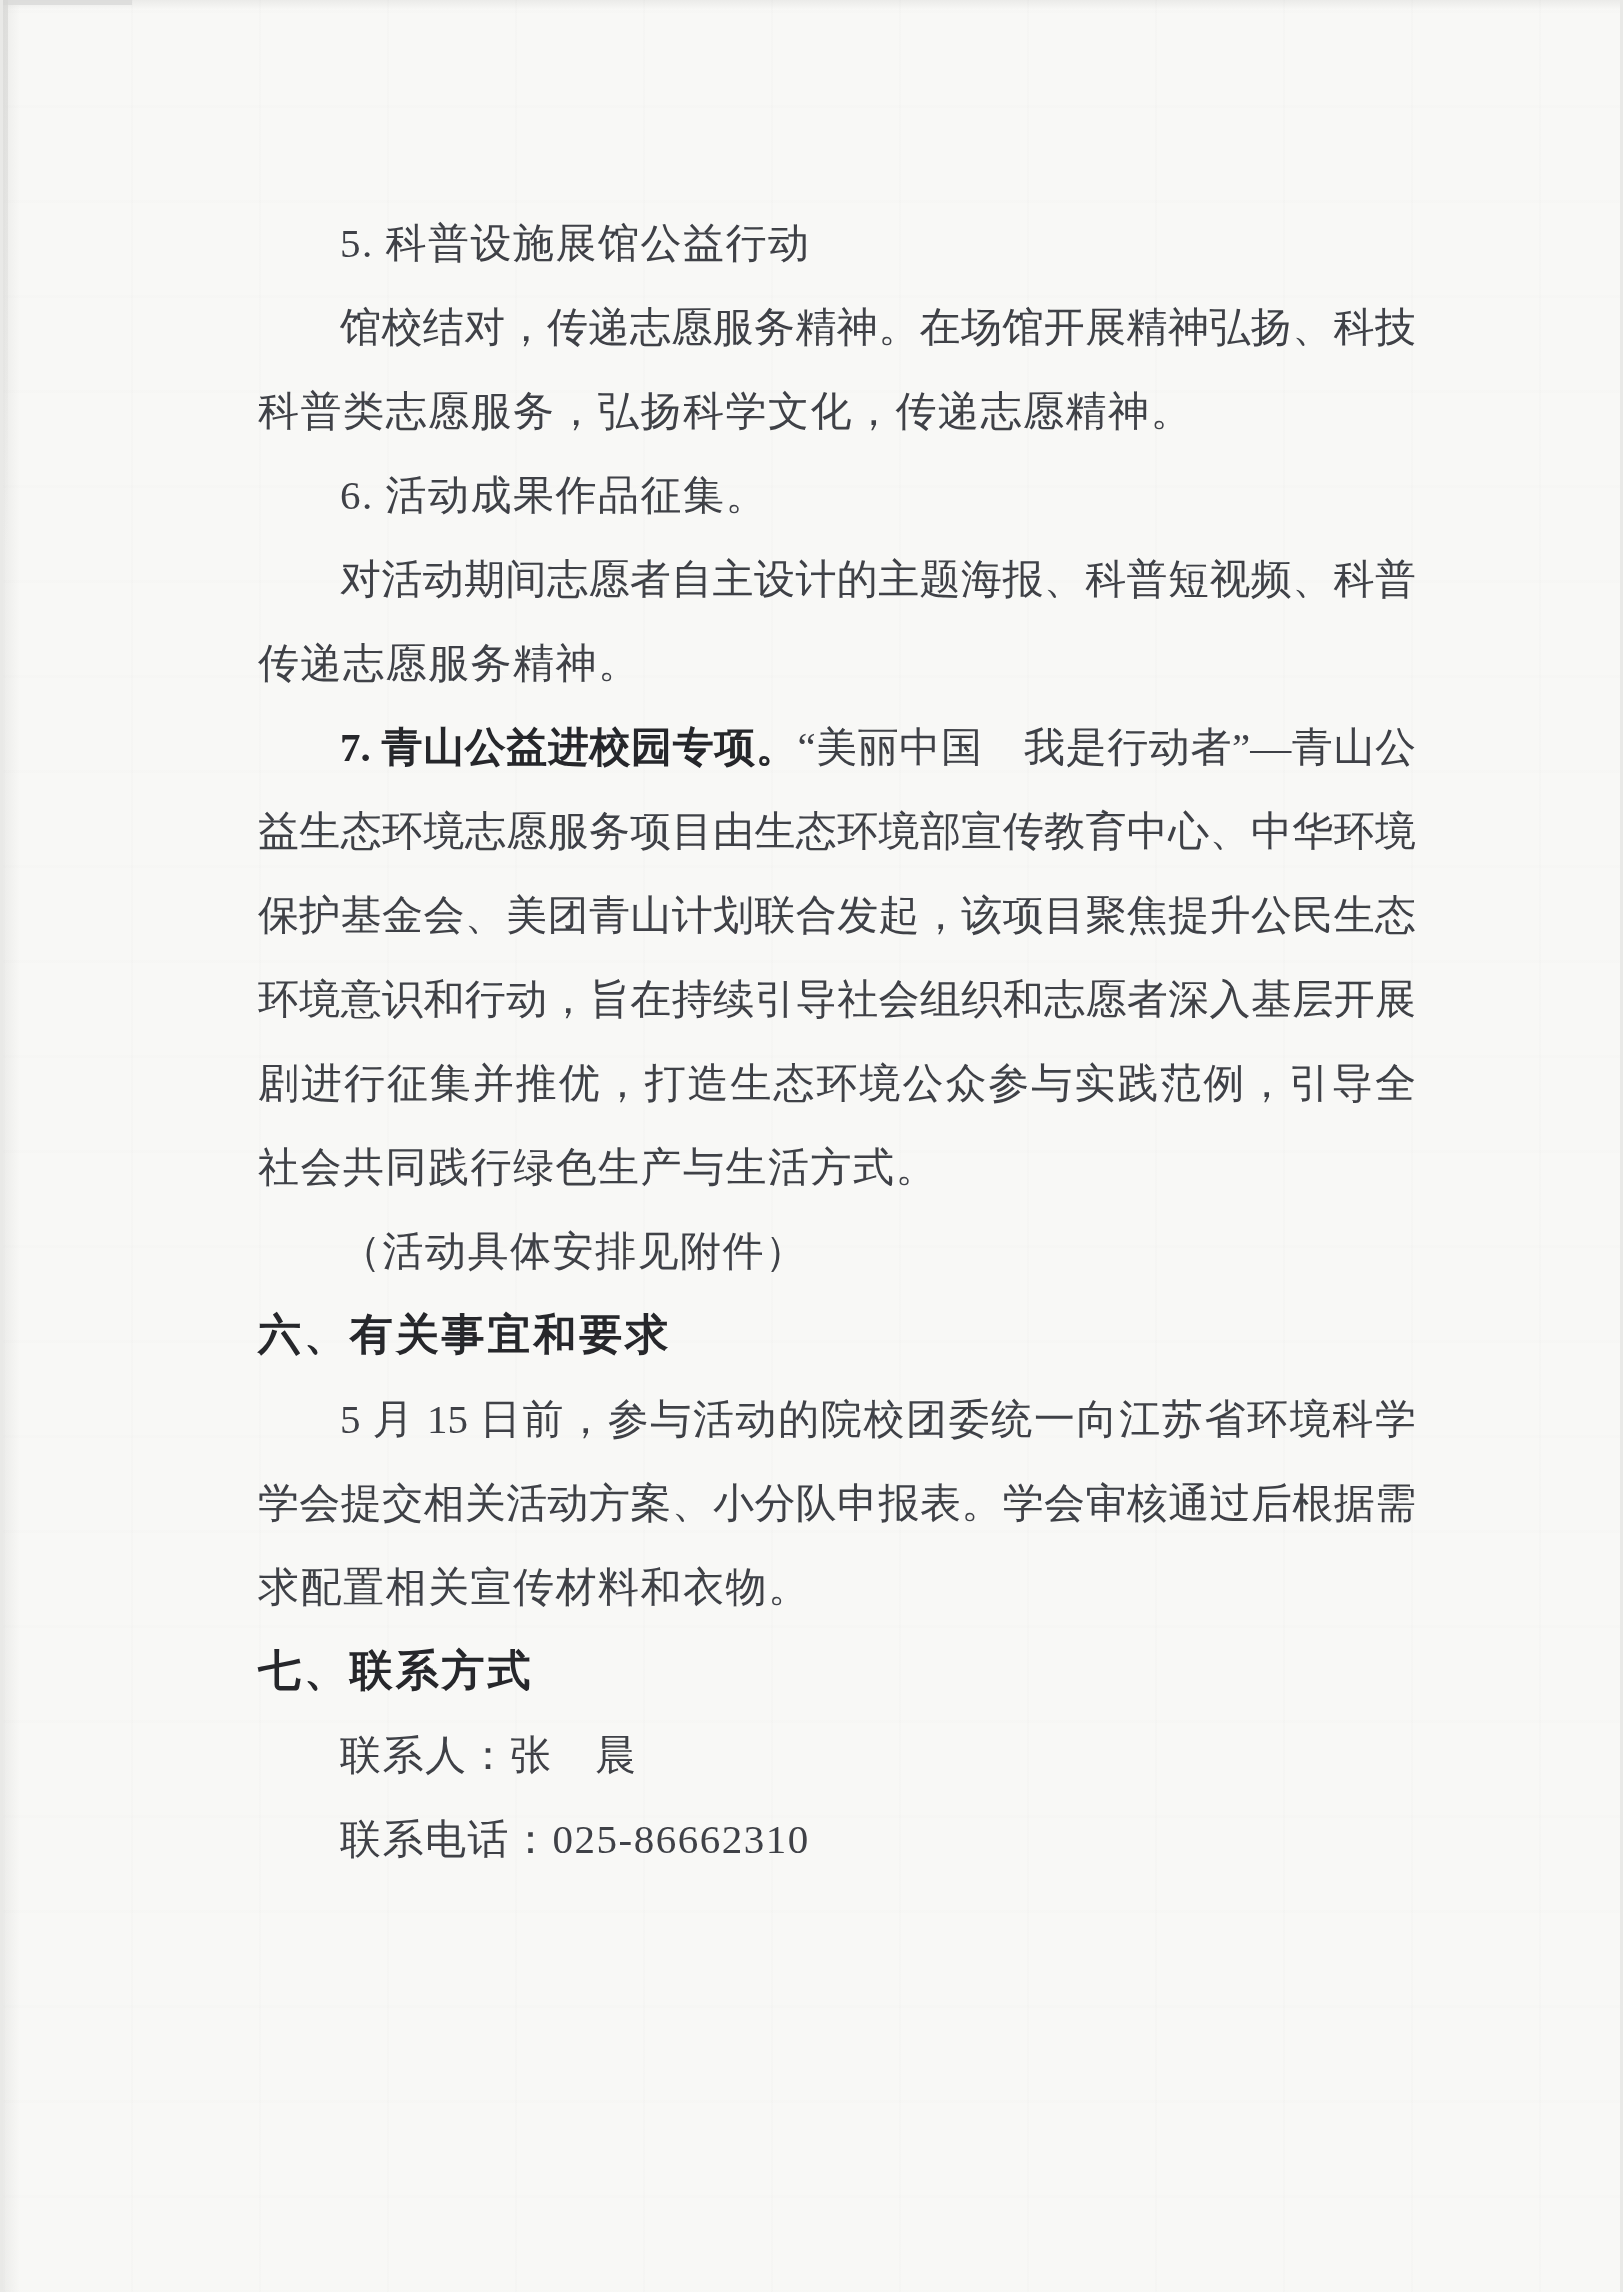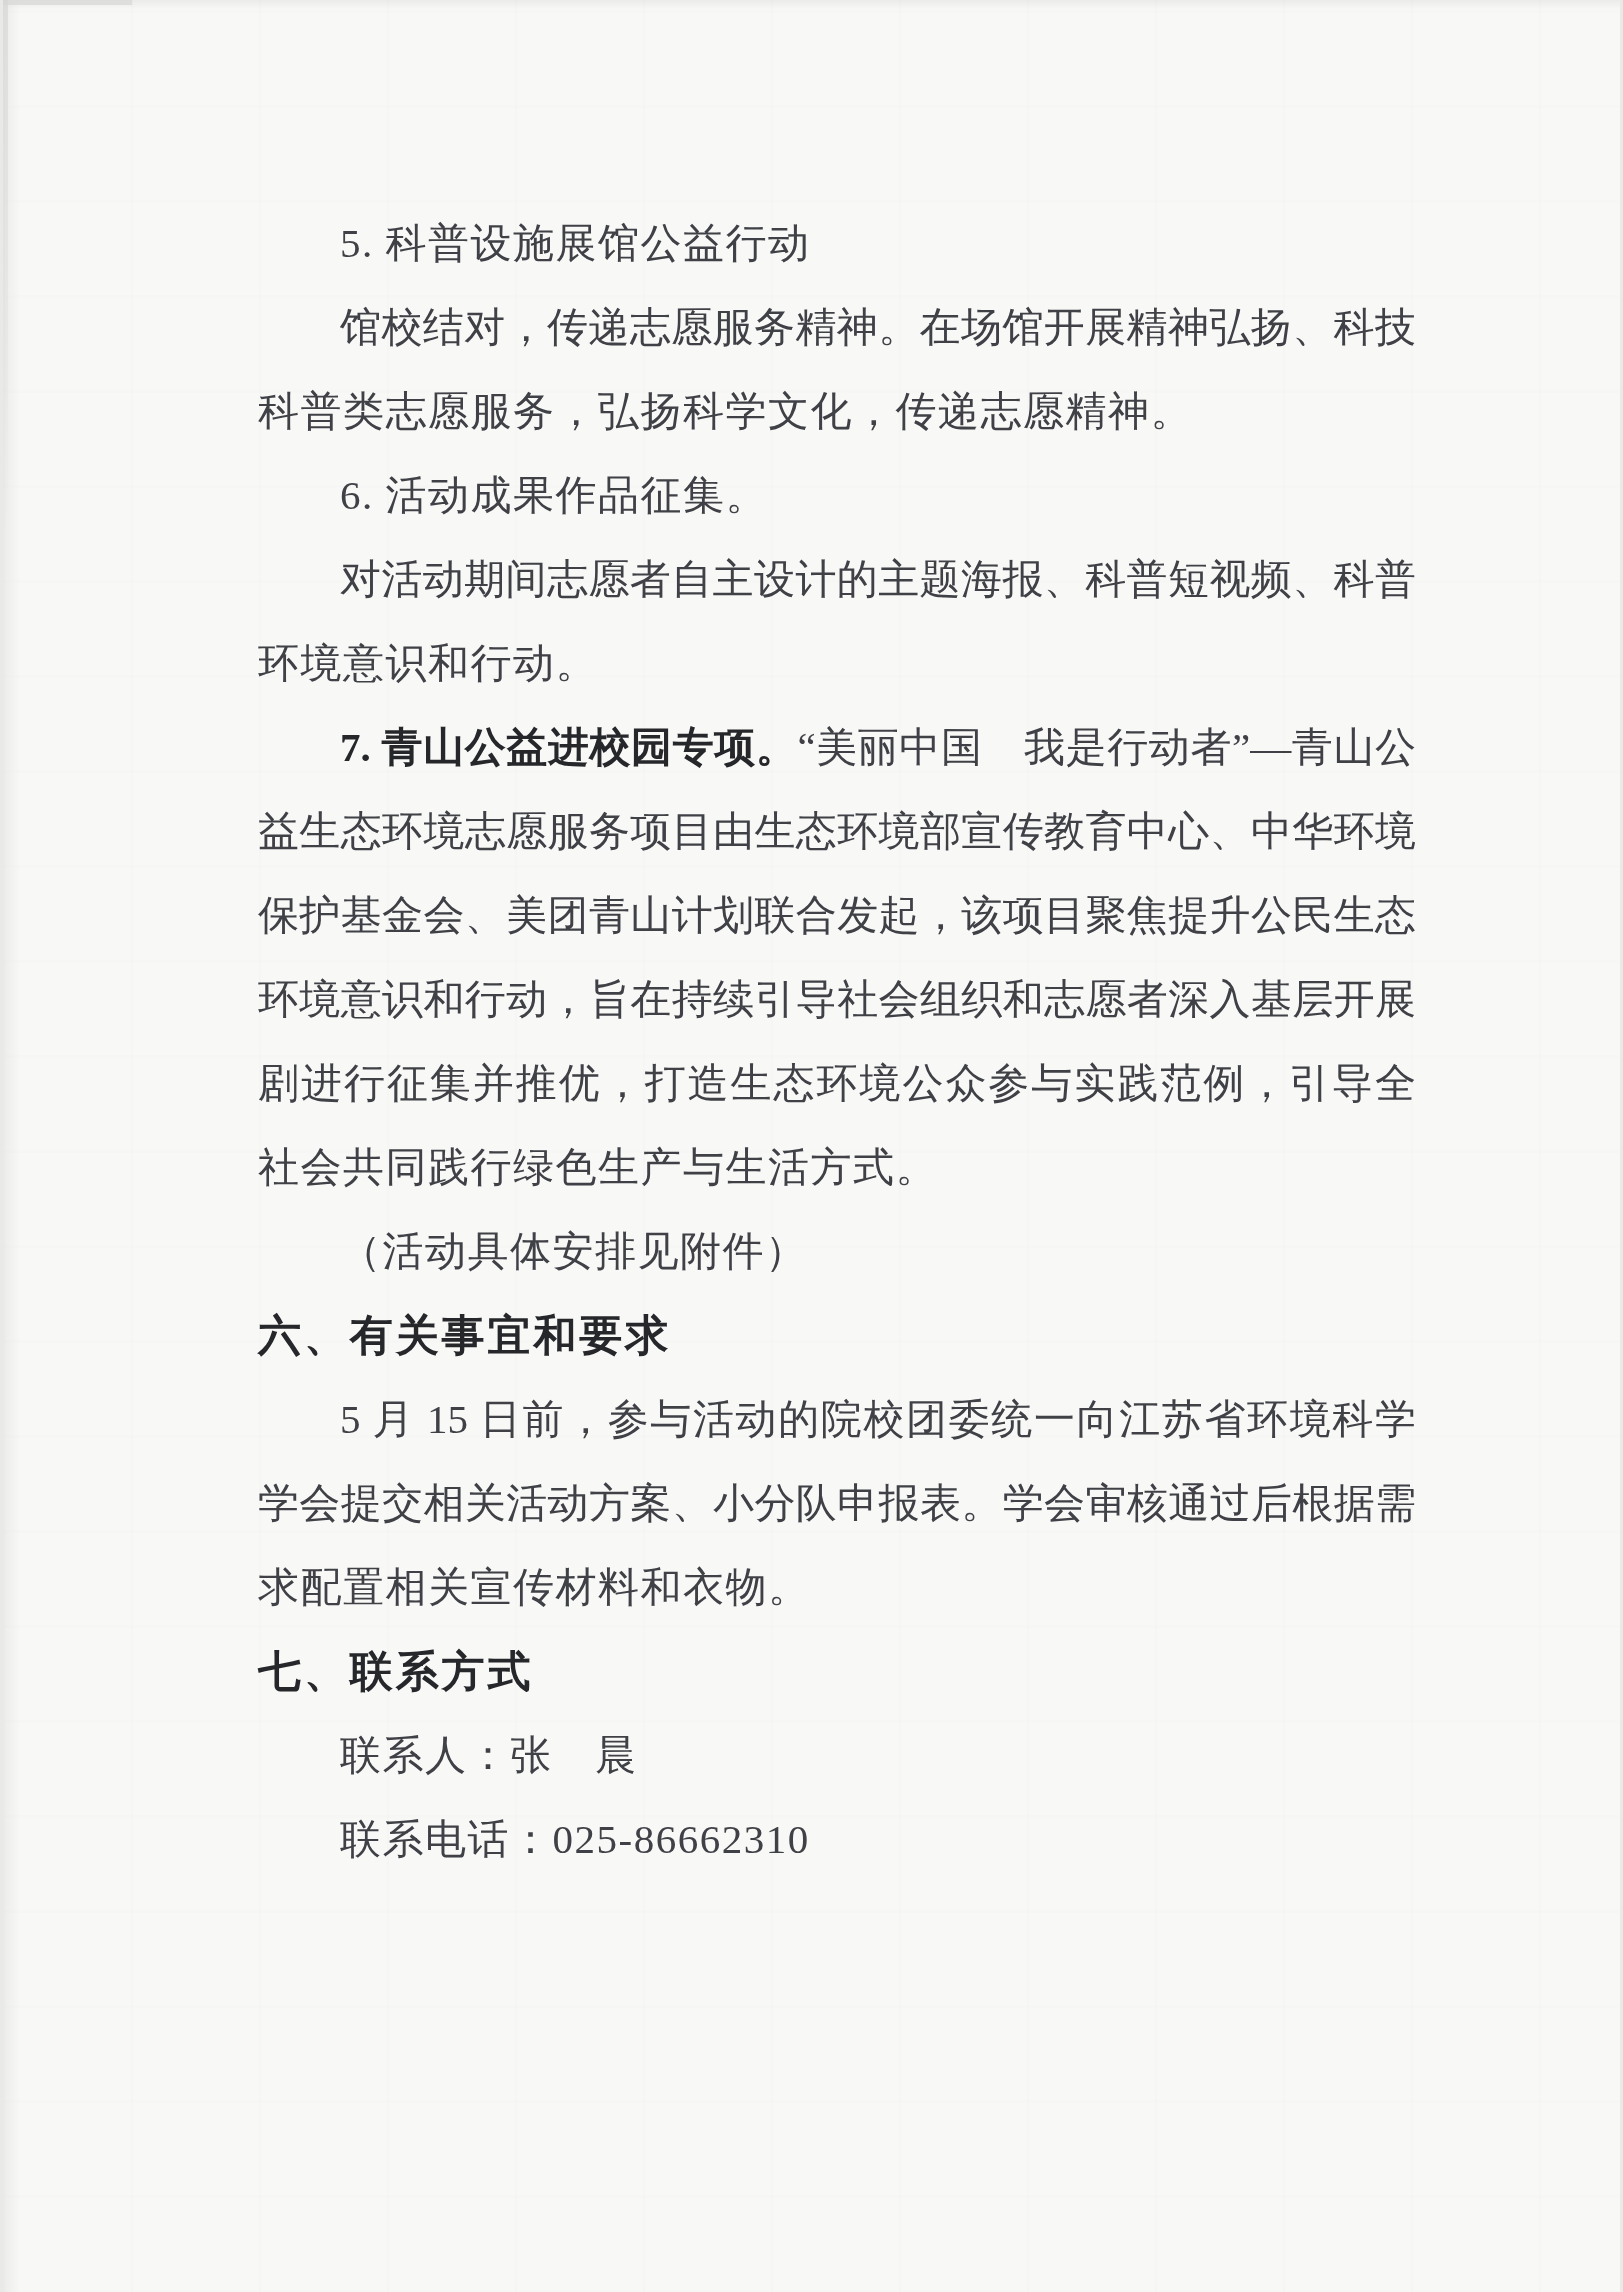--- a/index.html
+++ b/index.html
@@ -58,21 +58,21 @@
   .line.justify {
     white-space: normal;
     text-align: justify;
     text-align-last: justify;
     letter-spacing: 0;
   }
   .line.indent {
     text-indent: 82px;
   }
   .line.heading {
-    font-family: Liberation Sans, sans-serif;
+    font-family: Liberation Serif, serif;
     font-weight: 700;
     font-size: 43px;
     color: #242529;
     letter-spacing: 2.9px;
   }
   .line .bold {
     font-weight: 700;
     color: #26272b;
   }
 </style>
@@ -81,21 +81,21 @@
 
 <div class="page">
   <div class="scan-corner-top"></div>
   <div class="scan-edge-left"></div>
   <div class="text-block">
       <div class="line indent"><span>5. 科普设施展馆公益行动</span></div>
       <div class="line indent justify"><span>馆校结对，传递志愿服务精神。在场馆开展精神弘扬、科技</span></div>
       <div class="line"><span>科普类志愿服务，弘扬科学文化，传递志愿精神。</span></div>
       <div class="line indent"><span>6. 活动成果作品征集。</span></div>
       <div class="line indent justify"><span>对活动期间志愿者自主设计的主题海报、科普短视频、科普</span></div>
-      <div class="line"><span>环境意识和行动。</span></div>
+      <div class="line"><span>传递志愿服务精神。</span></div>
       <div class="line indent justify"><span class="bold">7. 青山公益进校园专项。</span><span>“美丽中国　我是行动者”—青山公</span></div>
       <div class="line justify"><span>益生态环境志愿服务项目由生态环境部宣传教育中心、中华环境</span></div>
       <div class="line justify"><span>保护基金会、美团青山计划联合发起，该项目聚焦提升公民生态</span></div>
       <div class="line justify"><span>环境意识和行动，旨在持续引导社会组织和志愿者深入基层开展</span></div>
       <div class="line justify"><span>剧进行征集并推优，打造生态环境公众参与实践范例，引导全</span></div>
       <div class="line"><span>社会共同践行绿色生产与生活方式。</span></div>
       <div class="line indent"><span>（活动具体安排见附件）</span></div>
       <div class="line heading"><span class="bold">六、有关事宜和要求</span></div>
       <div class="line indent justify"><span>5 月 15 日前，参与活动的院校团委统一向江苏省环境科学</span></div>
       <div class="line justify"><span>学会提交相关活动方案、小分队申报表。学会审核通过后根据需</span></div>

